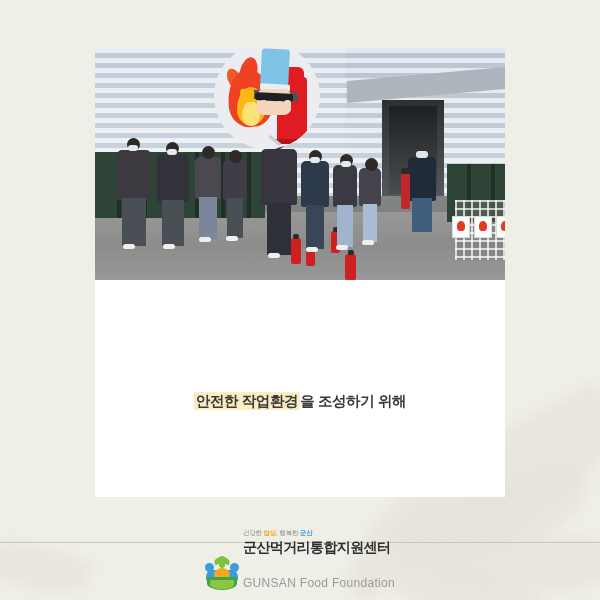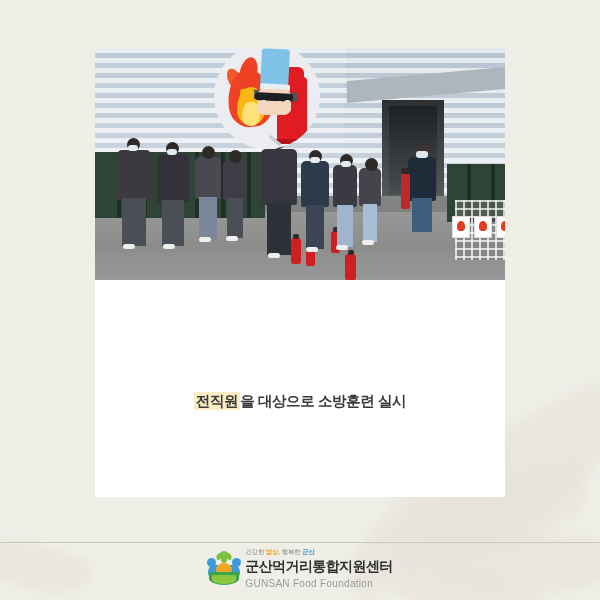--- a/index.html
+++ b/index.html
@@ -198,40 +198,40 @@
     font-size:14.5px;font-weight:bold;color:#3a3a3a;
     letter-spacing:-.4px;
     line-height:27px;
     white-space:nowrap;
   }
   .hl{background:#fbecc3;padding:1px 2px;border-radius:1px;}
 
   
   #footer{
     position:absolute;left:0;right:0;top:546px;height:44px;
-    display:flex;align-items:center;justify-content:center;gap:4px;
+    display:flex;align-items:flex-end;justify-content:center;gap:4px;
   }
   #logo-mark{position:relative;width:34px;height:34px;flex:0 0 34px;}
   .lg-person{position:absolute;width:9px;height:9px;border-radius:50%;background:#3b9cd9;}
   .lg-p-left{left:0px;top:7px;background:#3b9cd9;}
   .lg-p-right{left:25px;top:7px;background:#3b9cd9;}
   .lg-arm-l{position:absolute;left:1px;top:14px;width:11px;height:15px;background:#3b9cd9;border-radius:50% 0 0 50%;}
   .lg-arm-r{position:absolute;left:22px;top:14px;width:11px;height:15px;background:#3b9cd9;border-radius:0 50% 50% 0;}
   .lg-sprout{position:absolute;left:14px;top:0px;width:6px;height:12px;background:#7ec242;border-radius:3px;}
   .lg-leaf-a{position:absolute;left:9px;top:2px;width:8px;height:6px;background:#7ec242;border-radius:60% 5% 60% 5%;transform:rotate(-25deg);}
   .lg-leaf-b{position:absolute;left:17px;top:2px;width:8px;height:6px;background:#7ec242;border-radius:5% 60% 5% 60%;transform:rotate(25deg);}
   .lg-sun{position:absolute;left:9px;top:12px;width:16px;height:13px;border-radius:50%;background:#f5a623;}
   .lg-field{position:absolute;left:2px;top:21px;width:30px;height:13px;background:#3ba54a;border-radius:0 0 50% 50%;}
   .lg-field2{position:absolute;left:5px;top:24px;width:24px;height:9px;background:#8cc63e;border-radius:0 0 50% 50%;}
   #logo-text{display:flex;flex-direction:column;justify-content:center;}
   #logo-tagline{font-size:6.5px;color:#8a8a8a;letter-spacing:-.2px;margin-bottom:1px;}
   #logo-tagline .o{color:#f5a623;font-weight:bold;}
   #logo-tagline .b{color:#3b9cd9;font-weight:bold;}
   #logo-name{font-size:14px;font-weight:bold;color:#2f2f2f;letter-spacing:-.6px;white-space:nowrap;}
-  #logo-en{font-size:10px;color:#9a9a9a;letter-spacing:.3px;margin-top:2px;}
+  #logo-en{font-size:12px;color:#9a9a9a;letter-spacing:.3px;margin-top:19px;}
 </style>
 </head>
 <body>
 
 <div id="page">
   <div class="leaf l1"></div>
   <div class="leaf l2"></div>
   <div class="leaf l3"></div>
   <div class="leaf l4"></div>
   <div class="leaf l5"></div>
@@ -356,21 +356,21 @@
         <div class="finger f1"></div>
         <div class="finger f2"></div>
         <div class="finger f3"></div>
         <div class="finger f4"></div>
       </div>
     </div>
 
 
     <div id="subtitle">
       <div class="sub-line">
-        <span></span><span class="hl">전직원</span><span>을 대상으로 소방훈련 실시</span>
+        <span></span><span class="hl">안전한 작업환경</span><span>을 조성하기 위해</span>
       </div>
     </div>
 
   </div>
 
   <div id="footer">
     <div id="logo-mark">
       <div class="lg-arm-l"></div>
       <div class="lg-arm-r"></div>
       <div class="lg-person lg-p-left"></div>

